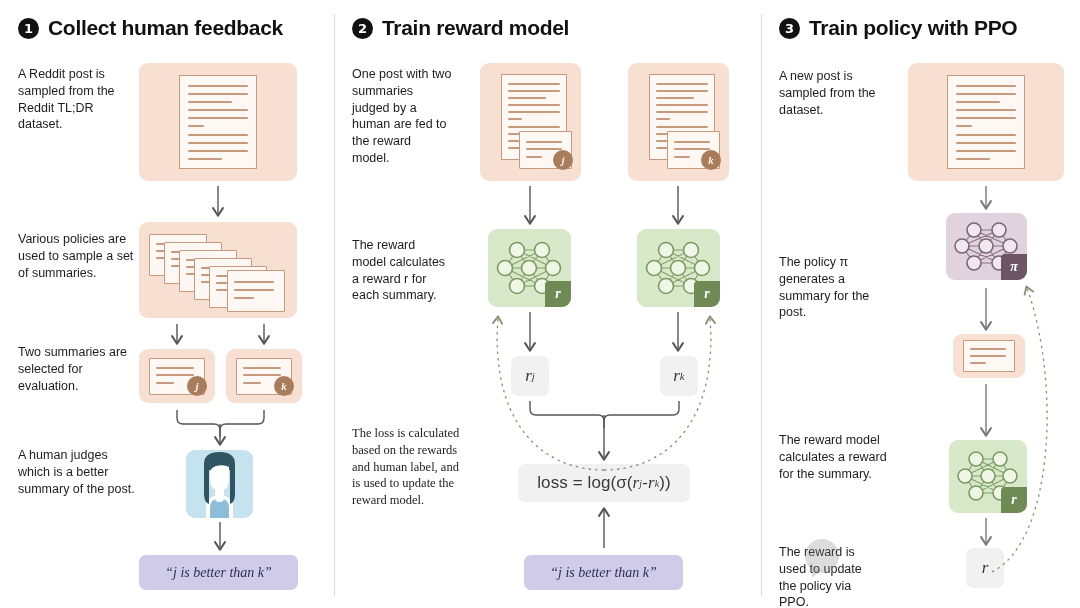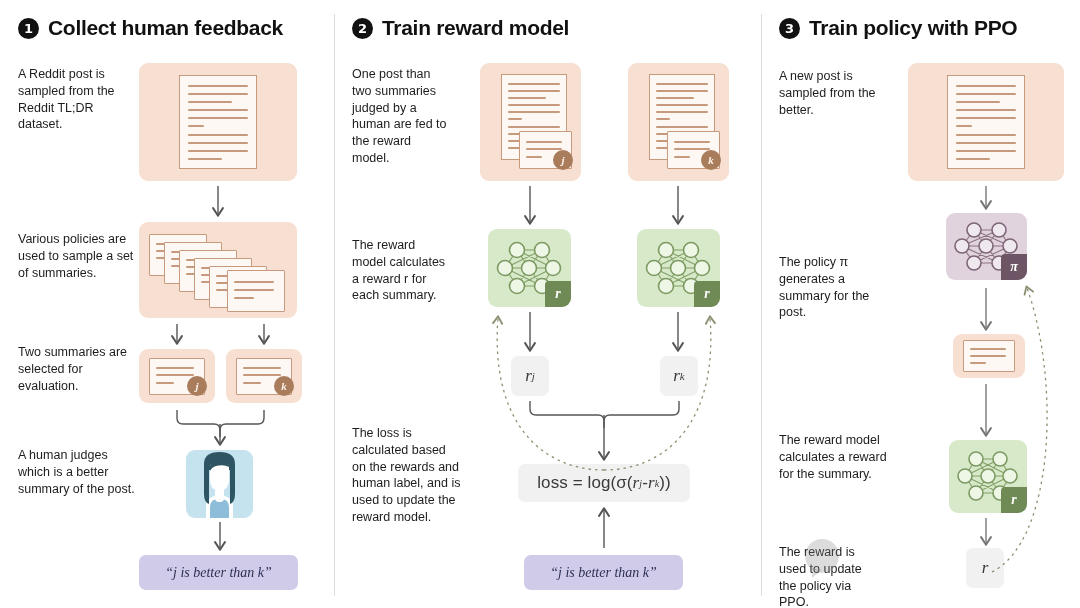--- a/index.html
+++ b/index.html
@@ -195,23 +195,23 @@
       <path d="M24 68 L24 57 Q24 51 30 49 L37 49 Q43 51 43 57 L43 68 Z" fill="#8dbdd8"></path>
       <rect x="29" y="38" width="9" height="14" rx="4" fill="#ffffff"></rect>
       <path d="M18 14 Q18 2 33.5 2 Q49 2 49 14 L49 44 Q49 52 44 54 L44 20 L23 20 L23 54 Q18 52 18 44 Z" fill="#2f5563"></path>
       <path d="M24 18 Q24 10 33.5 10 Q43 10 43 18 L43 30 Q43 40 33.5 41 Q24 40 24 30 Z" fill="#ffffff"></path>
       <path d="M24 17 Q24 7 33.5 7 Q43 7 43 17 Q38 14 30 16 Q26 17 24 21 Z" fill="#2f5563"></path>
     </svg>
   </div>
 
   <div class="judgebox" style="left:139px;top:555px;width:159px;height:35px;">“j is better than k”</div>
 
-  <div class="cap" style="left:352px;top:66px;width:100px;">One post than two summaries judged by a human are fed to the reward model.</div>
+  <div class="cap" style="left:352px;top:66px;width:100px;">One post with two summaries judged by a human are fed to the reward model.</div>
   <div class="cap" style="left:352px;top:237px;width:94px;">The reward model calculates a reward r for each summary.</div>
-  <div class="cap" style="left:352px;top:425px;width:110px;">The loss is calculated based on the rewards and human label, and is used to update the reward model.</div>
+  <div class="cap" style="left:352px;top:425px;width:110px;font-family:Liberation Serif, serif;">The loss is calculated based on the rewards and human label, and is used to update the reward model.</div>
 
   <div class="tile tile-peach" style="left:480px;top:63px;width:101px;height:118px;">
     <div class="page" style="left:21px;top:11px;width:66px;height:86px;">
       <div class="ln" style="left:6px;top:8px;width:52px;"></div>
       <div class="ln" style="left:6px;top:15px;width:52px;"></div>
       <div class="ln" style="left:6px;top:22px;width:38px;"></div>
       <div class="ln" style="left:6px;top:29px;width:52px;"></div>
       <div class="ln" style="left:6px;top:36px;width:52px;"></div>
       <div class="ln" style="left:6px;top:43px;width:14px;"></div>
       <div class="ln" style="left:6px;top:51px;width:52px;"></div>
@@ -302,21 +302,21 @@
       <span class="it">r</span>
       <sub class="it">j</sub>
       <span> - </span>
       <span class="it">r</span>
       <sub class="it">k</sub>
       <span>))</span>
   </div>
 
   <div class="judgebox" style="left:524px;top:555px;width:159px;height:35px;">“j is better than k”</div>
 
-  <div class="cap" style="left:779px;top:68px;width:112px;">A new post is sampled from the better.</div>
+  <div class="cap" style="left:779px;top:68px;width:112px;">A new post is sampled from the dataset.</div>
   <div class="cap" style="left:779px;top:214px;width:106px;margin-top:40px;">The policy π generates a summary for the post.</div>
   <div class="cap" style="left:779px;top:432px;width:112px;">The reward model calculates a reward for the summary.</div>
   <div class="cap" style="left:779px;top:516px;width:100px;margin-top:28px;">The reward is used to update the policy via PPO.</div>
 
   <div class="tile tile-peach" style="left:908px;top:63px;width:156px;height:118px;">
     <div class="page" style="left:39px;top:12px;width:78px;height:94px;">
       <div class="ln" style="left:8px;top:9px;width:60px;"></div>
       <div class="ln" style="left:8px;top:17px;width:60px;"></div>
       <div class="ln" style="left:8px;top:25px;width:44px;"></div>
       <div class="ln" style="left:8px;top:33px;width:60px;"></div>

